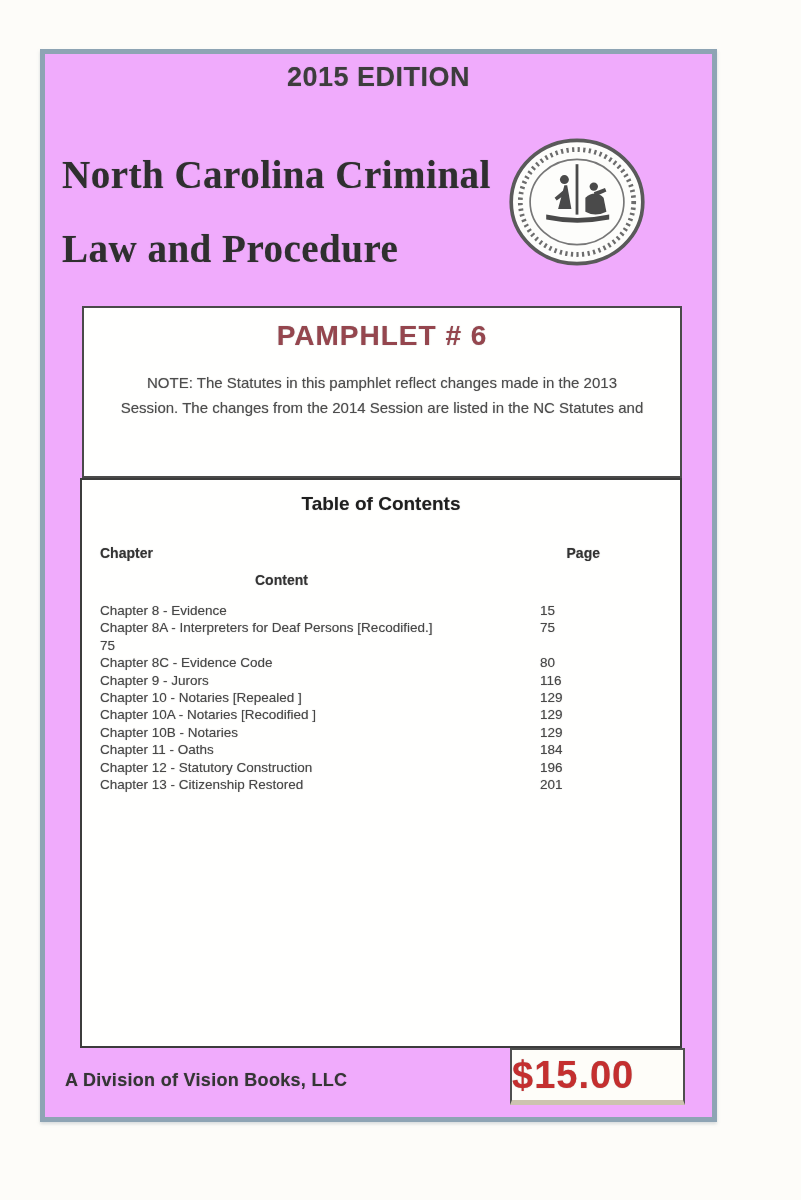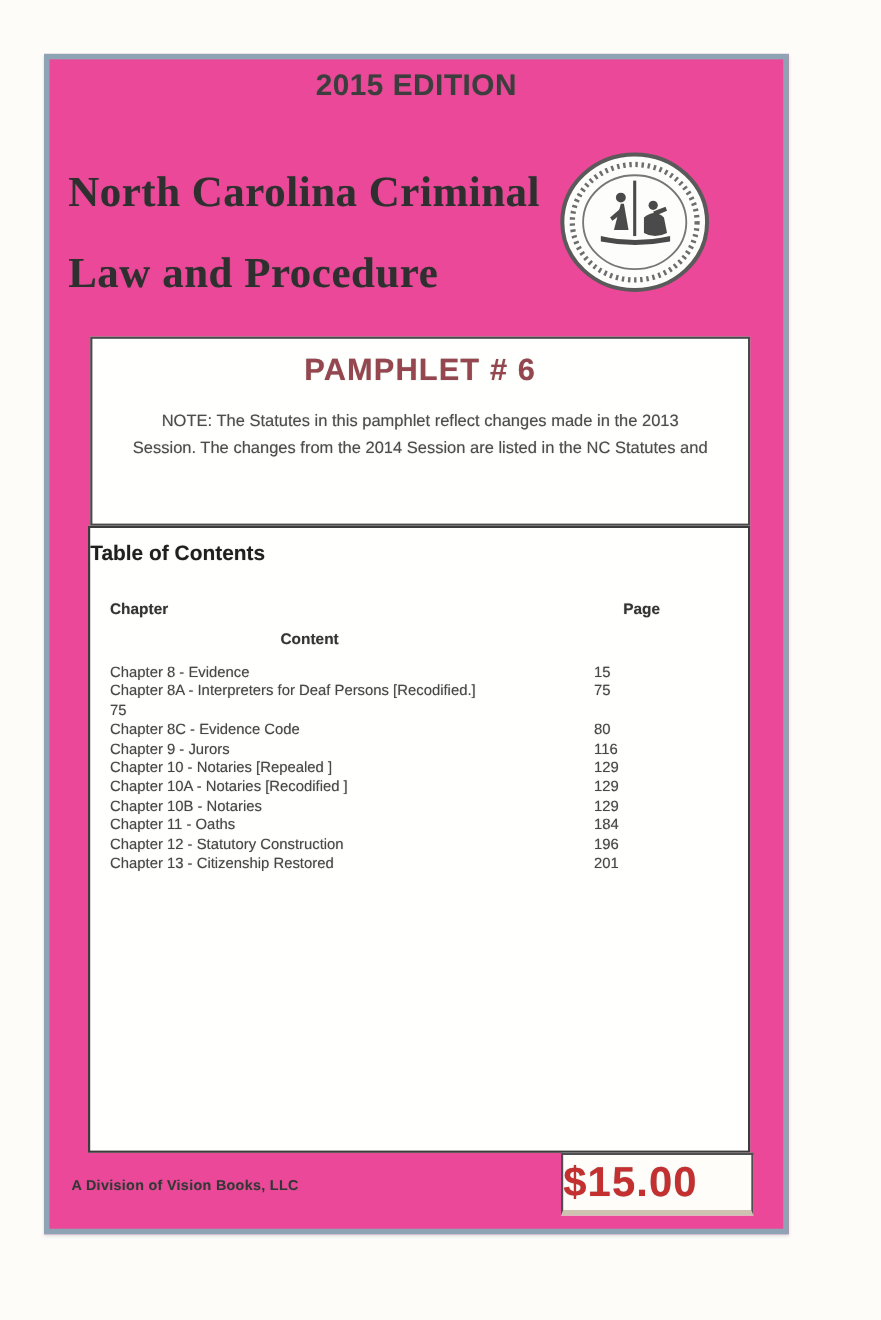--- a/index.html
+++ b/index.html
@@ -1,21 +1,21 @@
 <!DOCTYPE html>
 <html><head>
 <meta charset="utf-8">
 <style>
   * { margin:0; padding:0; box-sizing:border-box; }
   body { font-family:"Liberation Sans", sans-serif; background:#ffffff; }
   .page { position:relative; width:801px; height:1200px; background:#fdfcf9; overflow:hidden; }
 
   .cover {
     position:absolute; left:40px; top:49px; width:677px; height:1073px;
-    border:5px solid #8ea4b4; background:#ec4899;
+    border:5px solid #8ea4b4; background:#f0abfc;
     box-shadow:0 2px 3px rgba(150,160,170,.35);
   }
 
   .soft { text-shadow:0 0 1px rgba(95,95,95,.55); }
 
   .edition {
     position:absolute; top:8px; left:0; width:100%;
     text-align:center; font-weight:bold; font-size:27px; color:#3d3d3d;
     letter-spacing:.5px;
   }
@@ -41,21 +41,21 @@
   .pamphlet-note {
     margin:18px auto 0; width:88%;
     text-align:center; font-size:15px; line-height:25px; color:#4d4d4d;
   }
 
   .toc-box {
     position:absolute; left:35px; top:424px; width:602px; height:570px;
     border:2px solid #3c3c3c; background:#fffffe;
   }
   .toc-title {
-    margin-top:13px; 
+    margin-top:13px; text-align:center;
     font-weight:bold; font-size:19px; color:#1f1f1f;
   }
   .toc-header {
     display:flex; margin-top:30px; padding:0 80px 0 18px;
     font-weight:bold; font-size:14px; color:#333;
   }
   .toc-header .h-chapter { width:155px; }
   .toc-header .h-content { flex:1;margin-top:27px; }
   .toc-header .h-page { width:60px; text-align:right; }
   .toc-rows { margin-top:14px; padding:0 80px 0 18px; }
@@ -69,21 +69,21 @@
     position:absolute; left:465px; top:994px; width:175px; height:57px;
     border:2px solid #4f4f4f; border-bottom:5px solid #cdc3b0; background:#fefdf9;
     display:flex; align-items:center; justify-content:flex-start;
   }
   .price-text {
     font-weight:bold; font-size:38px; color:#c42f2f; letter-spacing:1px;
   }
 
   .publisher {
     position:absolute; left:20px; top:1016px;
-    font-weight:bold; font-size:13px; color:#353535; letter-spacing:.3px;
+    font-weight:bold; font-size:18px; color:#353535; letter-spacing:.3px;
   }
 </style>
 </head>
 <body>
 
 <div class="page">
   <div class="cover">
 
     <div class="edition soft">2015 EDITION</div>
 

